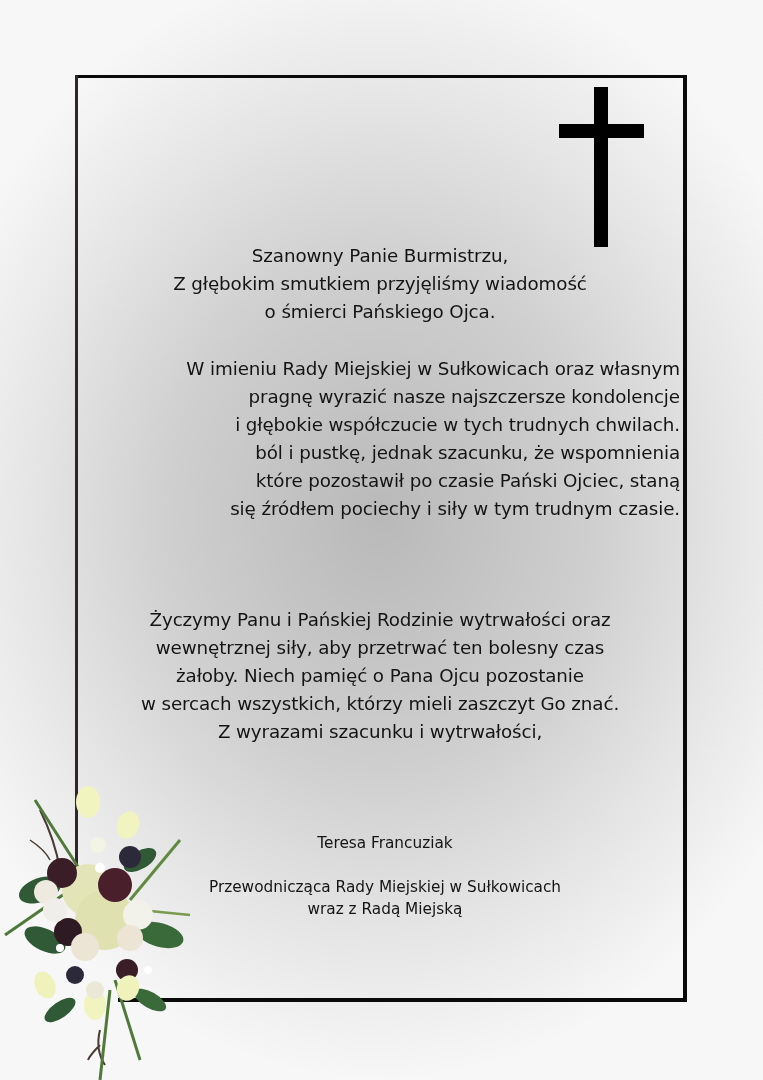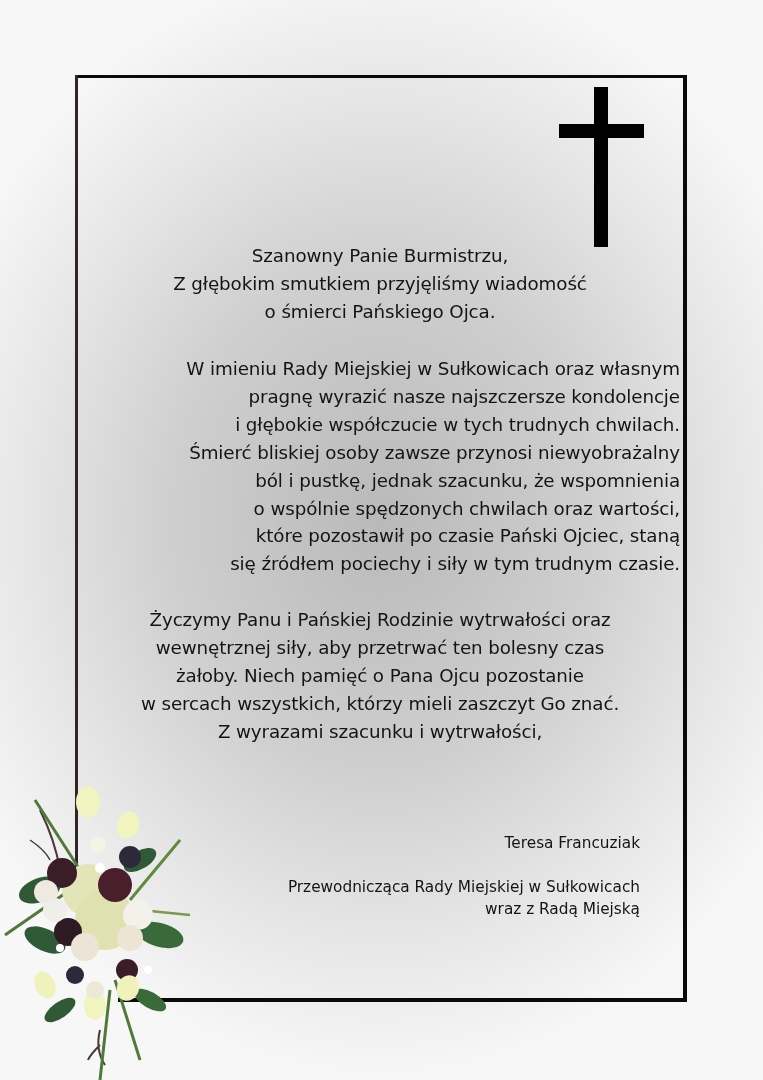--- a/index.html
+++ b/index.html
@@ -17,21 +17,21 @@
   .cross { position: absolute; left: 559px; top: 87px; width: 85px; height: 160px; }
   .cross .v { position: absolute; left: 35px; top: 0; width: 14px; height: 160px; background: #000; }
   .cross .h { position: absolute; left: 0; top: 37px; width: 85px; height: 14px; background: #000; }
 
   .letter { position: absolute; left: 80px; width: 600px; text-align: center; font-size: 18.3px; line-height: 27.9px; letter-spacing: -0.1px; }
   .letter p { margin: 0; }
   .p1 { top: 242px; }
   .p2 { top: 355px; text-align: right; }
   .p3 { top: 606px; }
 
-  .signature { position: absolute; left: 130px; width: 510px; text-align: right; font-size: 15.3px; line-height: 22px; }
+  .signature { position: absolute; left: 130px; width: 510px; text-align: center; font-size: 15.3px; line-height: 22px; }
   .sig-name { top: 832px; }
   .sig-title { top: 876px; }
 
   .flowers { position: absolute; left: 0; top: 760px; width: 200px; height: 320px; }
 </style>
 </head>
 <body>
 
 <div class="frame-top"></div>
 <div class="frame-right"></div>
@@ -46,23 +46,21 @@
 <div class="letter p1">
   <p>Szanowny Panie Burmistrzu,</p>
   <p>Z głębokim smutkiem przyjęliśmy wiadomość</p>
   <p>o śmierci Pańskiego Ojca.</p>
 </div>
 
 <div class="letter p2">
   <p>W imieniu Rady Miejskiej w Sułkowicach oraz własnym</p>
   <p>pragnę wyrazić nasze najszczersze kondolencje</p>
   <p>i głębokie współczucie w tych trudnych chwilach.</p>
-  <p>Śmierć bliskiej osoby zawsze przynosi niewyobrażalny</p>
   <p>ból i pustkę, jednak szacunku, że wspomnienia</p>
-  <p>o wspólnie spędzonych chwilach oraz wartości,</p>
   <p>które pozostawił po czasie Pański Ojciec, staną</p>
   <p>się źródłem pociechy i siły w tym trudnym czasie.</p>
 </div>
 
 <div class="letter p3">
   <p>Życzymy Panu i Pańskiej Rodzinie wytrwałości oraz</p>
   <p>wewnętrznej siły, aby przetrwać ten bolesny czas</p>
   <p>żałoby. Niech pamięć o Pana Ojcu pozostanie</p>
   <p>w sercach wszystkich, którzy mieli zaszczyt Go znać.</p>
   <p>Z wyrazami szacunku i wytrwałości,</p>

